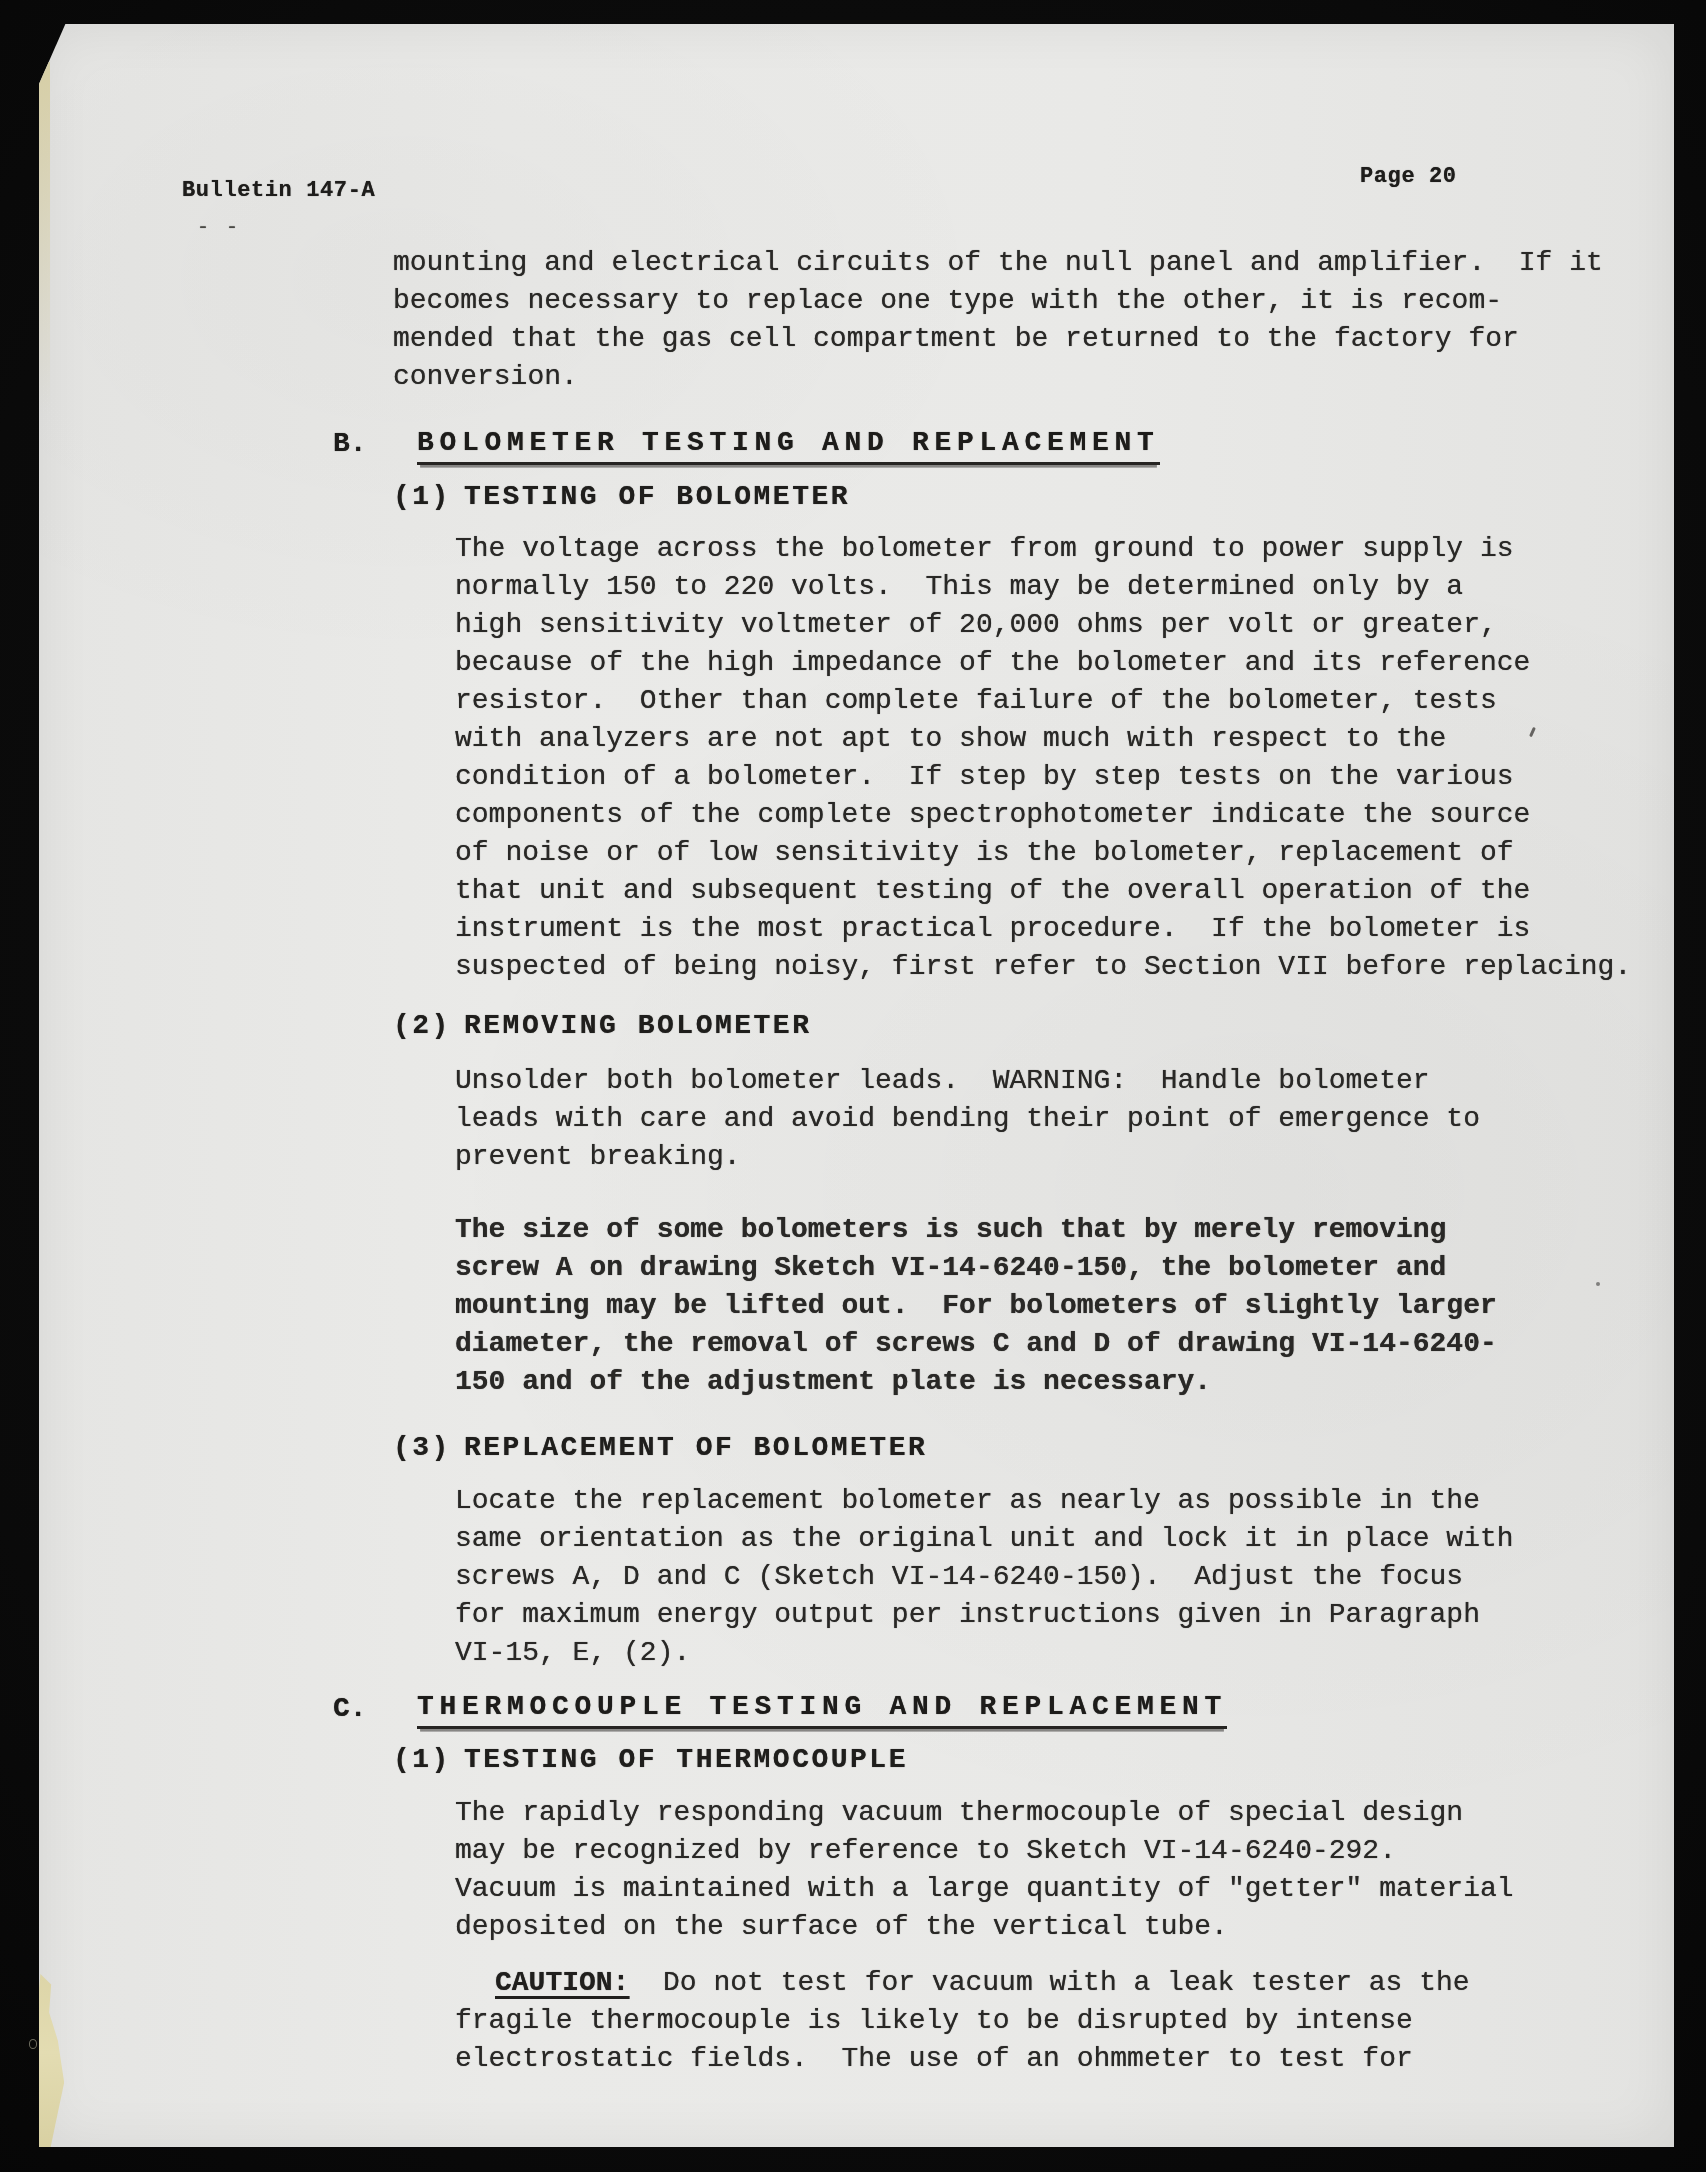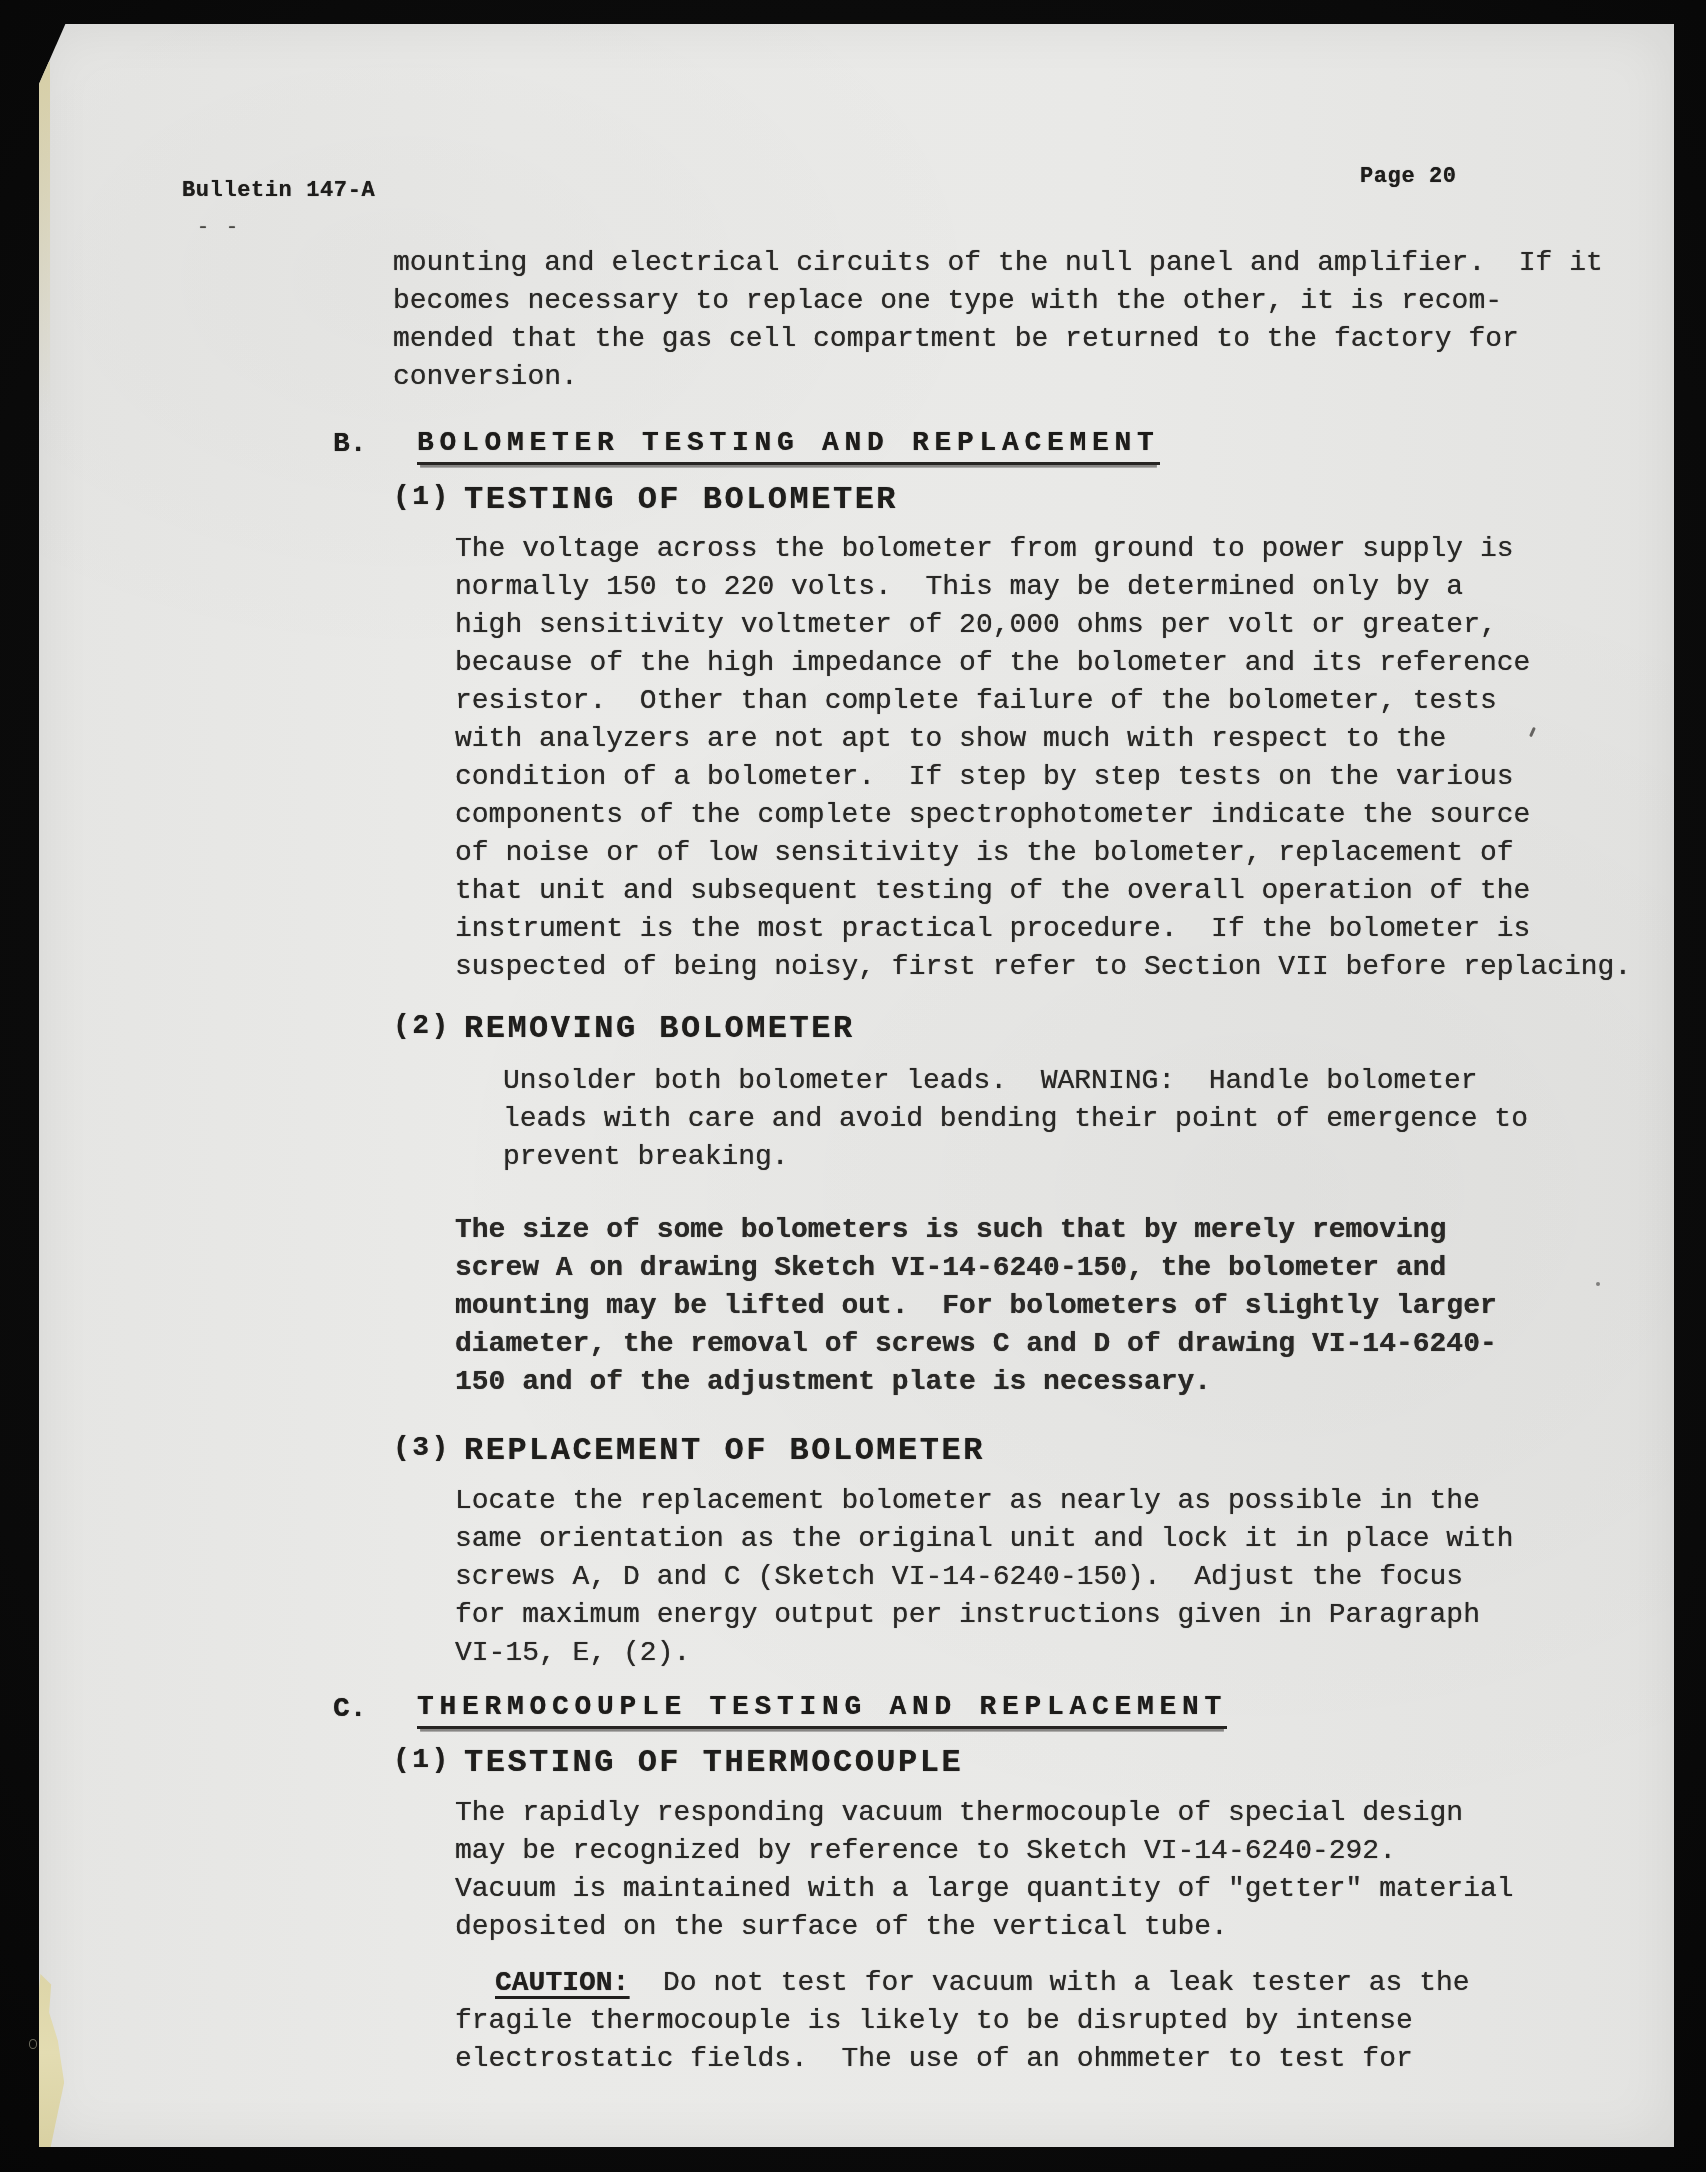--- a/index.html
+++ b/index.html
@@ -45,29 +45,29 @@
   .intro{left:354px;top:220px;}
   .sec-label{position:absolute;font-size:28px;font-weight:bold;color:#1d1c1a;}
   .sec-title{
     position:absolute;font-size:28px;font-weight:bold;color:#1d1c1a;
     letter-spacing:5.7px;white-space:pre;
     padding-bottom:4.4px;border-bottom:3.1px solid #262422;
     box-shadow:0 5.7px 0 -3.1px rgba(38,36,34,0.5);
     margin-left:24px;
   }
   .sub-num{position:absolute;font-size:28px;font-weight:bold;color:#1f1e1c;letter-spacing:2.5px;white-space:pre;}
-  .sub-title{position:absolute;font-size:32px;font-weight:bold;color:#1f1e1c;letter-spacing:2.5px;white-space:pre;}
+  .sub-title{position:absolute;font-size:28px;font-weight:bold;color:#1f1e1c;letter-spacing:2.5px;white-space:pre;}
   .b-label{left:294px;top:404px;}
   .b-title{left:354px;top:403px;}
   .b1-num{left:354px;top:457px;}
   .b1-title{left:425px;top:457px;}
   .b1-body{left:416px;top:506px;}
   .b2-num{left:354px;top:986px;}
   .b2-title{left:425px;top:986px;}
-  .b2-body1{left:416px;top:1038px;margin-left:48px;}
+  .b2-body1{left:416px;top:1038px;}
   .b2-body2{left:416px;top:1187px;font-weight:bold;}
   .b3-num{left:354px;top:1408px;}
   .b3-title{left:425px;top:1408px;}
   .b3-body{left:416px;top:1458px;}
   .c-label{left:294px;top:1669px;}
   .c-title{left:354px;top:1667px;text-align:center;}
   .c1-num{left:354px;top:1720px;}
   .c1-title{left:425px;top:1720px;}
   .c1-body{left:416px;top:1770px;}
   .caution{left:416px;top:1940px;}

